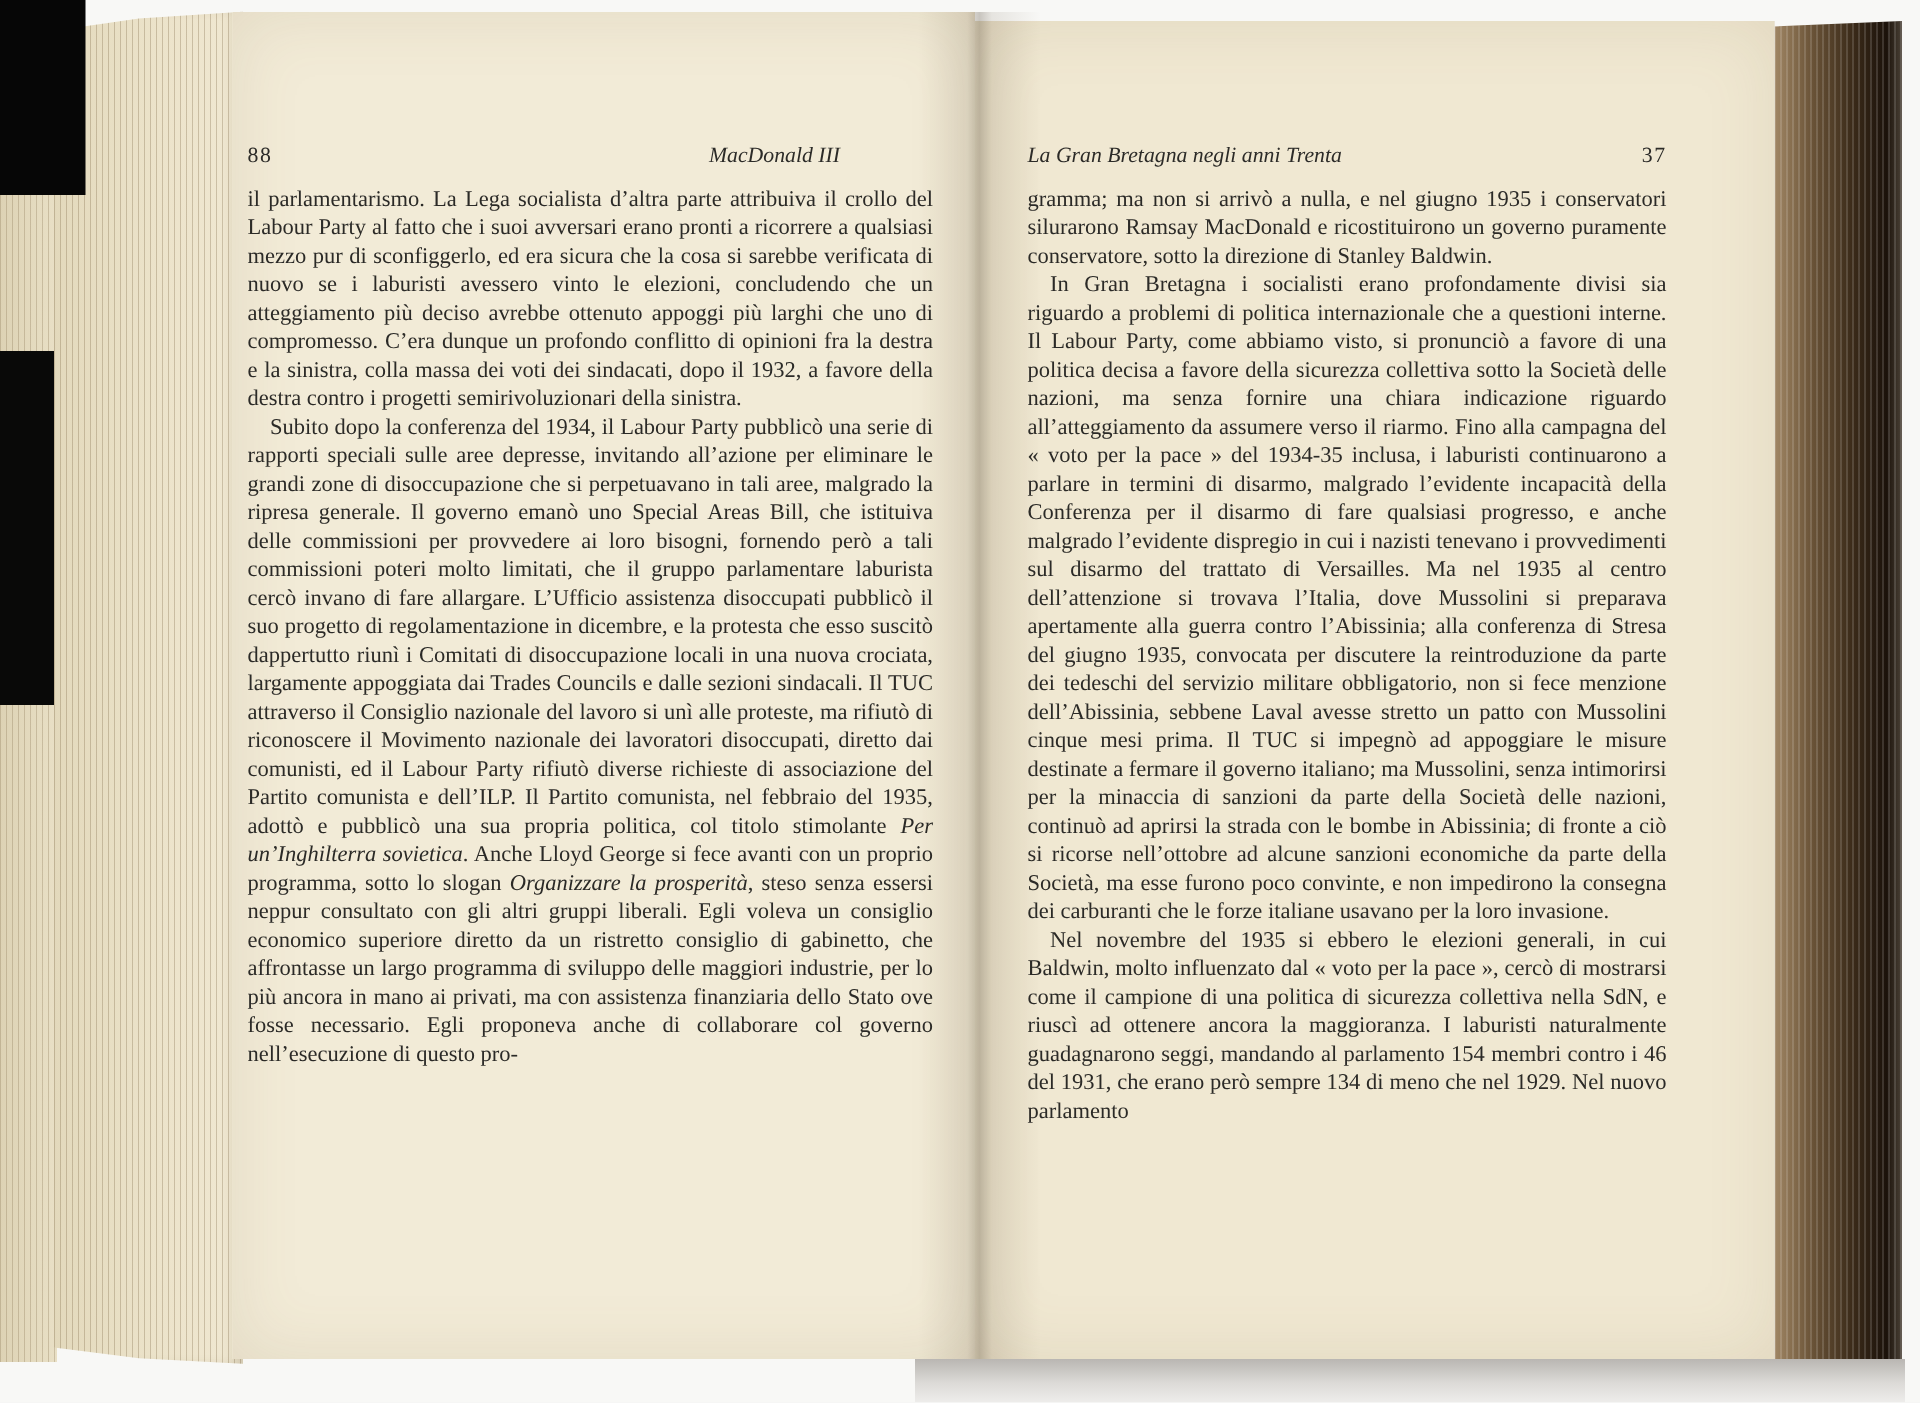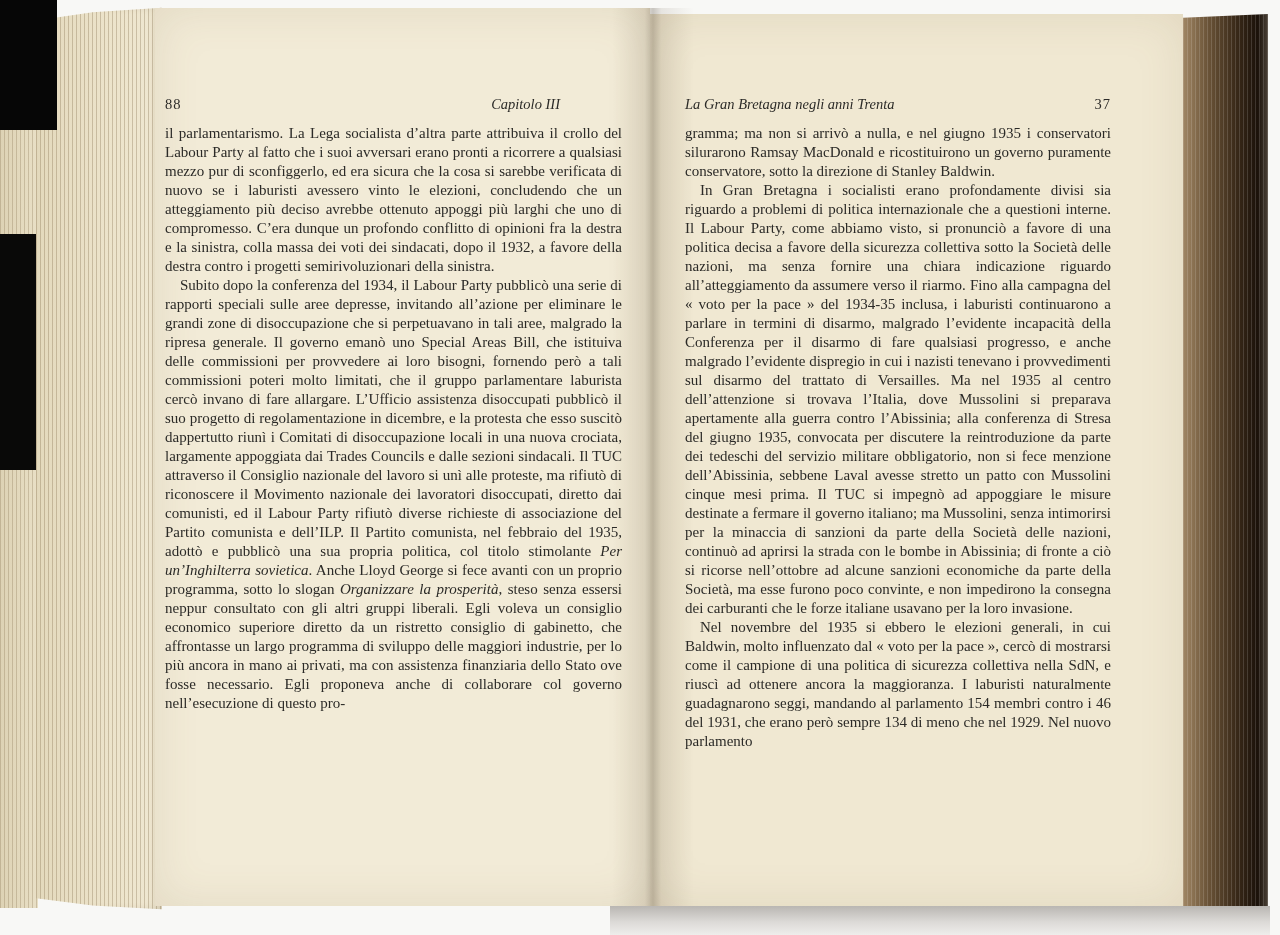--- a/index.html
+++ b/index.html
@@ -113,21 +113,21 @@
 <div class="scene">
 
   <div class="left-sliver"></div>
   <div class="left-edges"></div>
   <div class="black-top-left"></div>
   <div class="black-mid-left"></div>
 
   <div class="page page-left">
     <div class="pg-header">
       <span class="pg-num">88</span>
-      <span class="pg-title">Capitolo III</span>
+      <span class="pg-title">MacDonald III</span>
     </div>
     <div class="pg-body">
         <p class="para"><span>il parlamentarismo. La Lega socialista d’altra parte attribuiva il crollo del Labour Party al fatto che i suoi avversari erano pronti a ricorrere a qualsiasi mezzo pur di sconfiggerlo, ed era sicura che la cosa si sarebbe verificata di nuovo se i laburisti avessero vinto le elezioni, concludendo che un atteggiamento più deciso avrebbe ottenuto appoggi più larghi che uno di compromesso. C’era dunque un profondo conflitto di opinioni fra la destra e la sinistra, colla massa dei voti dei sindacati, dopo il 1932, a favore della destra contro i progetti semirivoluzionari della sinistra.</span></p>
         <p class="para indent"><span>Subito dopo la conferenza del 1934, il Labour Party pubblicò una serie di rapporti speciali sulle aree depresse, invitando all’azione per eliminare le grandi zone di disoccupazione che si perpetuavano in tali aree, malgrado la ripresa generale. Il governo emanò uno Special Areas Bill, che istituiva delle commissioni per provvedere ai loro bisogni, fornendo però a tali commissioni poteri molto limitati, che il gruppo parlamentare laburista cercò invano di fare allargare. L’Ufficio assistenza disoccupati pubblicò il suo progetto di regolamentazione in dicembre, e la protesta che esso suscitò dappertutto riunì i Comitati di disoccupazione locali in una nuova crociata, largamente appoggiata dai Trades Councils e dalle sezioni sindacali. Il TUC attraverso il Consiglio nazionale del lavoro si unì alle proteste, ma rifiutò di riconoscere il Movimento nazionale dei lavoratori disoccupati, diretto dai comunisti, ed il Labour Party rifiutò diverse richieste di associazione del Partito comunista e dell’ILP. Il Partito comunista, nel febbraio del 1935, adottò e pubblicò una sua propria politica, col titolo stimolante </span><span class="it">Per un’Inghilterra sovietica</span><span>. Anche Lloyd George si fece avanti con un proprio programma, sotto lo slogan </span><span class="it">Organizzare la prosperità</span><span>, steso senza essersi neppur consultato con gli altri gruppi liberali. Egli voleva un consiglio economico superiore diretto da un ristretto consiglio di gabinetto, che affrontasse un largo programma di sviluppo delle maggiori industrie, per lo più ancora in mano ai privati, ma con assistenza finanziaria dello Stato ove fosse necessario. Egli proponeva anche di collaborare col governo nell’esecuzione di questo pro-</span></p>
       </div>
   </div>
 
   <div class="page page-right">
     <div class="pg-header">
       <span class="pg-title">La Gran Bretagna negli anni Trenta</span>

